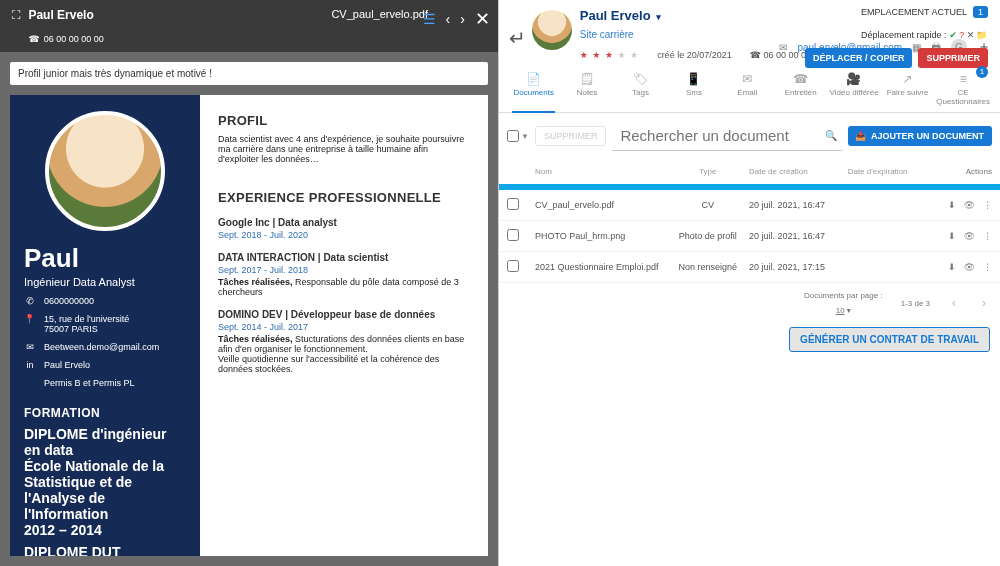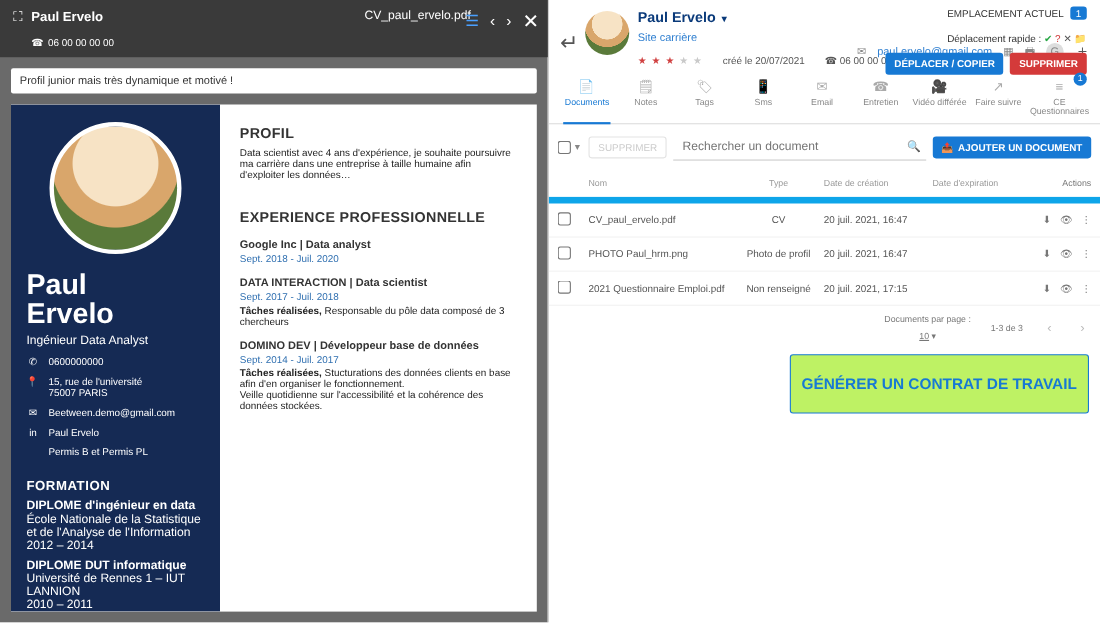--- a/index.html
+++ b/index.html
@@ -16,21 +16,21 @@
   .lhdr .ctrls .list { color:#4aa0ff; }
   .note { margin:10px; background:#fff; border-radius:2px; padding:6px 8px; font-size:10px; color:#333; }
   .cvwrap { flex:1; margin:0 10px 10px 10px; background:#fff; display:flex; overflow:hidden; }
   .cvside { width:190px; background:#152a54; color:#fff; padding:16px 14px; }
   .avatar { width:120px; height:120px; border-radius:50%; background:#e8d7b5; margin:0 auto 14px; background:radial-gradient(circle at 50% 30%,#f7e3c5 0 40%,#d9a66b 41% 60%,#5a7a3a 61% 100%); border:4px solid #fff; }
   .cvside h1 { font-size:26px; font-weight:bold; line-height:1.05; }
   .cvside .role { font-size:11px; margin-top:4px; }
   .cvside h3 { font-size:12px; margin-top:18px; letter-spacing:.5px; }
   .cvside .crow { display:flex; gap:8px; margin-top:8px; font-size:9px; }
   .cvside .crow .ic { width:12px; text-align:center; }
-  .cvside .diplo { font-size:11px; margin-top:6px; }
+  .cvside .diplo { font-size:14px; margin-top:6px;font-weight:bold; }
   .cvside .diplo b { display:block; }
   .cvmain { flex:1; padding:18px 18px; font-size:9px; color:#222; }
   .cvmain h2 { font-size:13px; color:#333; margin-bottom:6px; letter-spacing:.3px; }
   .cvmain h2.sp { margin-top:26px; }
   .cvmain .blurb { margin-bottom:22px; }
   .job { margin-top:12px; }
   .job .jtitle { font-weight:bold; font-size:10px; color:#333; }
   .job .jdates { color:#2f6fb0; font-size:9px; margin:2px 0; }
   .job .jbody b { }
   
@@ -58,32 +58,32 @@
   .tabs { display:flex; border-bottom:1px solid #ddd; margin-top:6px; padding:0 8px; }
   .tab { flex:1; text-align:center; padding:6px 2px 6px; color:#888; font-size:8px; position:relative; cursor:pointer; }
   .tab .ic { display:block; font-size:12px; margin-bottom:2px; color:#aaa; }
   .tab.active { color:#1779d4; }
   .tab.active::after { content:""; position:absolute; left:10%; right:10%; bottom:-1px; height:2px; background:#1779d4; }
   .tab .tbadge { position:absolute; top:0; right:4px; background:#1779d4; color:#fff; border-radius:50%; width:12px; height:12px; font-size:8px; line-height:12px; }
   .toolbar { display:flex; align-items:center; gap:6px; padding:8px 8px; }
   .chkall { display:flex; align-items:center; gap:2px; }
   .supp { color:#ccc; border:1px solid #e3e3e3; font-size:9px; padding:4px 8px; border-radius:3px; background:#fff; }
   .search { flex:1; display:flex; align-items:center; border-bottom:1px solid #ccc; padding:2px 4px; }
-  .search input { border:none; outline:none; flex:1; font-size:11px; padding:4px; }
+  .search input { border:none; outline:none; flex:1; font-size:15px; padding:4px; }
   .addbtn { background:#1779d4; color:#fff; border:none; border-radius:3px; font-size:9px; padding:5px 8px; font-weight:bold; cursor:pointer; display:flex; align-items:center; gap:4px;}
   .tbl { width:100%; }
   .thd, .trow { display:flex; align-items:center; padding:8px 8px; font-size:9px; color:#555; }
   .thd { color:#999; font-size:8px; border-bottom:6px solid #0ea5e9; }
   .c-chk{width:28px;} .c-name{flex:1.6;} .c-type{flex:1;text-align:center;} .c-cr{flex:1.2;} .c-exp{flex:1;} .c-act{width:62px; text-align:right; display:flex; gap:8px; justify-content:flex-end; color:#777;}
   .trow { border-bottom:1px solid #f2f2f2; }
   .pager { display:flex; align-items:center; justify-content:flex-end; gap:18px; padding:8px 10px; font-size:8px; color:#777; }
   .pager .pp { display:flex; align-items:center; gap:6px;flex-direction:column; }
   .pager .arrow { color:#bbb; font-size:12px; padding:0 4px; cursor:pointer; }
   .gen { margin:4px 10px 0 0; text-align:right; }
-  .gen button { background:#bef264; color:#1779d4; border:1px solid #1779d4; font-size:14px; padding:18px 10px; border-radius:3px; font-weight:bold; cursor:pointer; }
+  .gen button { background:#e5e5e5; color:#1779d4; border:1px solid #1779d4; font-size:10px; padding:6px 10px; border-radius:3px; font-weight:bold; cursor:pointer; }
   input[type=checkbox]{width:12px;height:12px;}
 </style>
 </head>
 <body>
 
 <div class="left">
   <div class="lhdr">
     <span class="expand">⛶</span>
     <div class="who">
       <div class="nm">Paul Ervelo</div>
@@ -98,21 +98,21 @@
       <span class="list">☰</span>
       <span>‹</span>
       <span>›</span>
       <span style="font-size:18px;">✕</span>
     </div>
   </div>
   <div class="note">Profil junior mais très dynamique et motivé !</div>
   <div class="cvwrap">
     <div class="cvside">
       <div class="avatar"></div>
-      <h1><span>Paul</span><br><span>Ervelo</span></h1>
+      <h1><span>Paul</span><br></h1>
       <div class="role">Ingénieur Data Analyst</div>
       <div class="crow">
           <span class="ic">✆</span>
           <span>0600000000</span>
         </div>
       <div class="crow">
           <span class="ic">📍</span>
           <span><span>15, rue de l'université</span><br><span>75007 PARIS</span></span>
         </div>
       <div class="crow">

